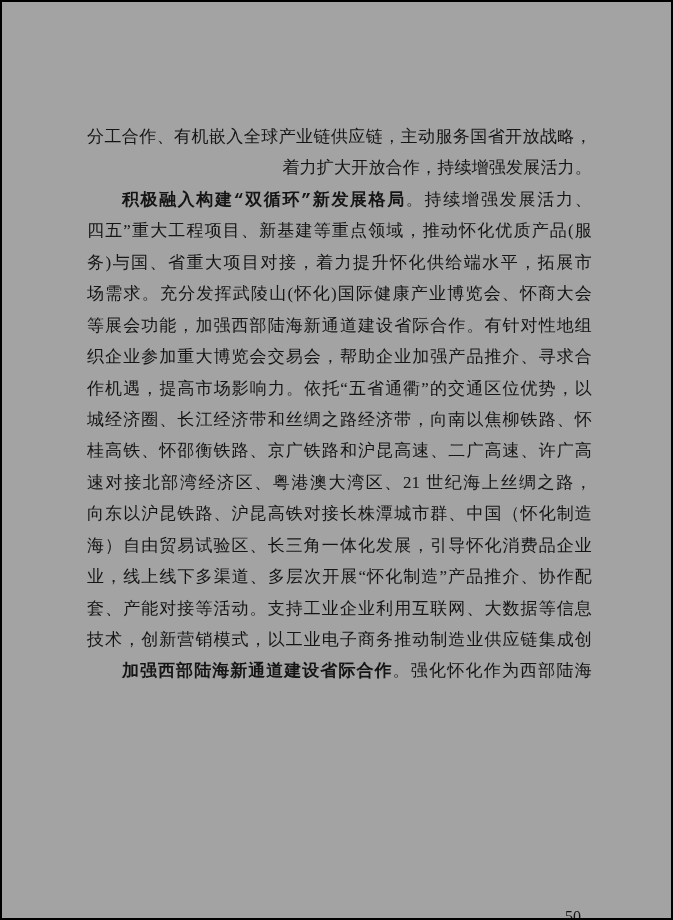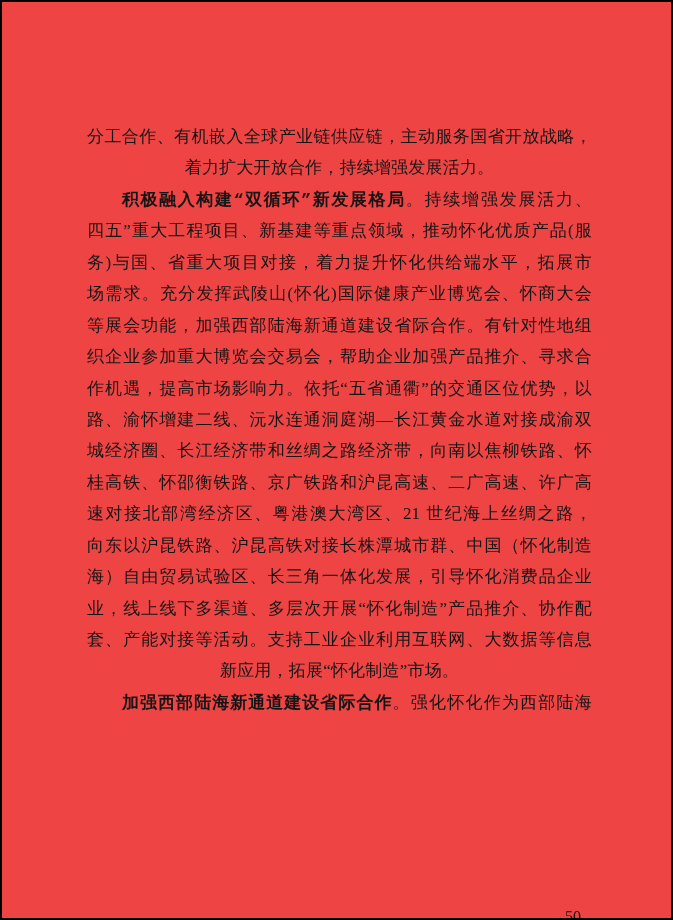--- a/index.html
+++ b/index.html
@@ -4,37 +4,37 @@
 <style>
   * { margin: 0; padding: 0; box-sizing: border-box; }
   html, body {
     width: 673px; height: 920px;
     background: #ffffff;
     font-family: "Liberation Serif", "DejaVu Serif", serif;
   }
   .page {
     position: relative;
     width: 673px; height: 920px;
-    background: #ef4444;
+    background: #a3a3a3;
     border: 2px solid #000000;
     overflow: hidden;
     color: #151515;
   }
   .text-block {
     position: absolute;
     left: 85px;
     top: 119px;
     width: 505px;
   }
   .line {
     height: 31.45px;
     line-height: 31.45px;
     font-size: 17px;
     letter-spacing: 0.2px;
-    text-align: center;
+    text-align: right;
     white-space: nowrap;
     overflow: hidden;
   }
   .line.fill {
     white-space: normal;
     text-align: justify;
     text-align-last: justify;
     text-justify: inter-character;
   }
   .line.indent { padding-left: 35px; }
@@ -61,25 +61,24 @@
   <div class="text-block">
       <div class="line fill"><span class="seg">分工合作、有机嵌入全球产业链供应链，主动服务国省开放战略，</span></div>
       <div class="line"><span class="seg">着力扩大开放合作，持续增强发展活力。</span></div>
       <div class="line fill indent"><span class="seg bold-head">积极融入构建“双循环”新发展格局</span><span class="seg">。持续增强发展活力、省“十</span></div>
       <div class="line fill"><span class="seg">四五”重大工程项目、新基建等重点领域，推动怀化优质产品(服</span></div>
       <div class="line fill"><span class="seg">务)与国、省重大项目对接，着力提升怀化供给端水平，拓展市</span></div>
       <div class="line fill"><span class="seg">场需求。充分发挥武陵山(怀化)国际健康产业博览会、怀商大会</span></div>
       <div class="line fill"><span class="seg">等展会功能，加强西部陆海新通道建设省际合作。有针对性地组</span></div>
       <div class="line fill"><span class="seg">织企业参加重大博览会交易会，帮助企业加强产品推介、寻求合</span></div>
       <div class="line fill"><span class="seg">作机遇，提高市场影响力。依托“五省通衢”的交通区位优势，以</span></div>
-      <div class="line fill"><span class="seg">路、渝怀增建二线、沅水连通洞庭湖—长江黄金水道对接成渝双</span></div>
       <div class="line fill"><span class="seg">城经济圈、长江经济带和丝绸之路经济带，向南以焦柳铁路、怀</span></div>
       <div class="line fill"><span class="seg">桂高铁、怀邵衡铁路、京广铁路和沪昆高速、二广高速、许广高</span></div>
       <div class="line fill"><span class="seg">速对接北部湾经济区、粤港澳大湾区、21 世纪海上丝绸之路，</span></div>
       <div class="line fill"><span class="seg">向东以沪昆铁路、沪昆高铁对接长株潭城市群、中国（怀化制造</span></div>
       <div class="line fill"><span class="seg">海）自由贸易试验区、长三角一体化发展，引导怀化消费品企业</span></div>
       <div class="line fill"><span class="seg">业，线上线下多渠道、多层次开展“怀化制造”产品推介、协作配</span></div>
       <div class="line fill"><span class="seg">套、产能对接等活动。支持工业企业利用互联网、大数据等信息</span></div>
-      <div class="line"><span class="seg">新应用，拓展“怀化制造”市场。</span></div>
+      <div class="line fill"><span class="seg">技术，创新营销模式，以工业电子商务推动制造业供应链集成创</span></div>
       <div class="line fill indent"><span class="seg bold-head">加强西部陆海新通道建设省际合作</span><span class="seg">。强化怀化作为西部陆海</span></div>
     </div>
   <div class="page-number">50</div>
 </div>
 
 </body></html>

